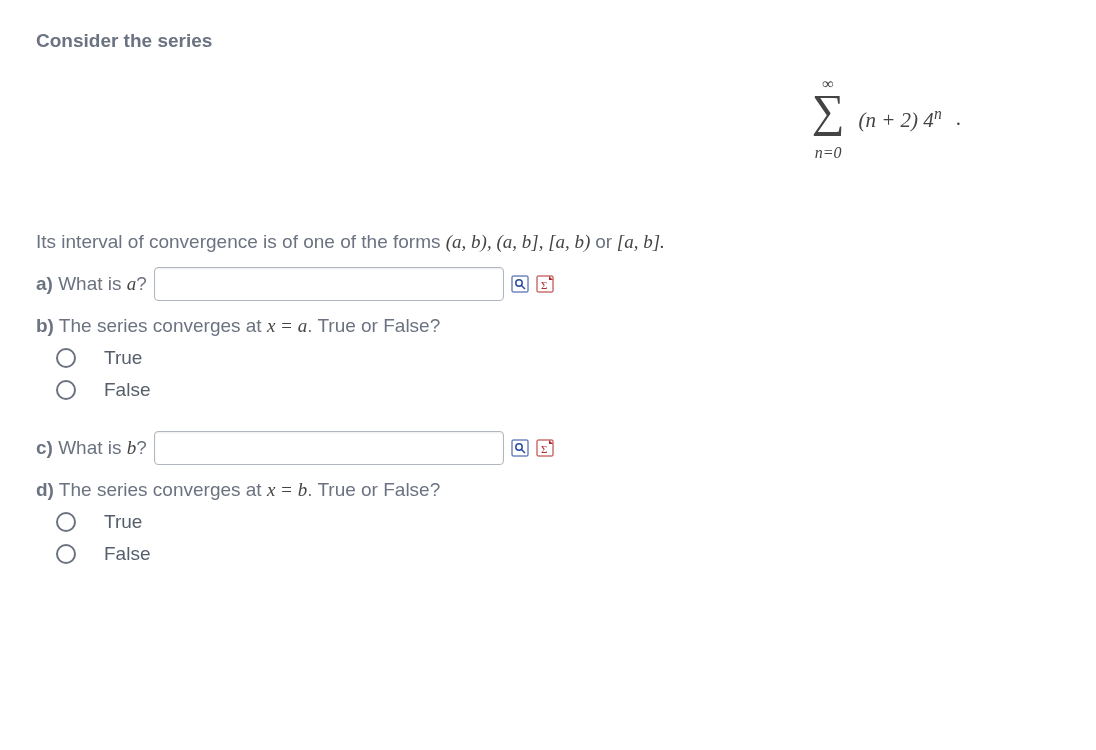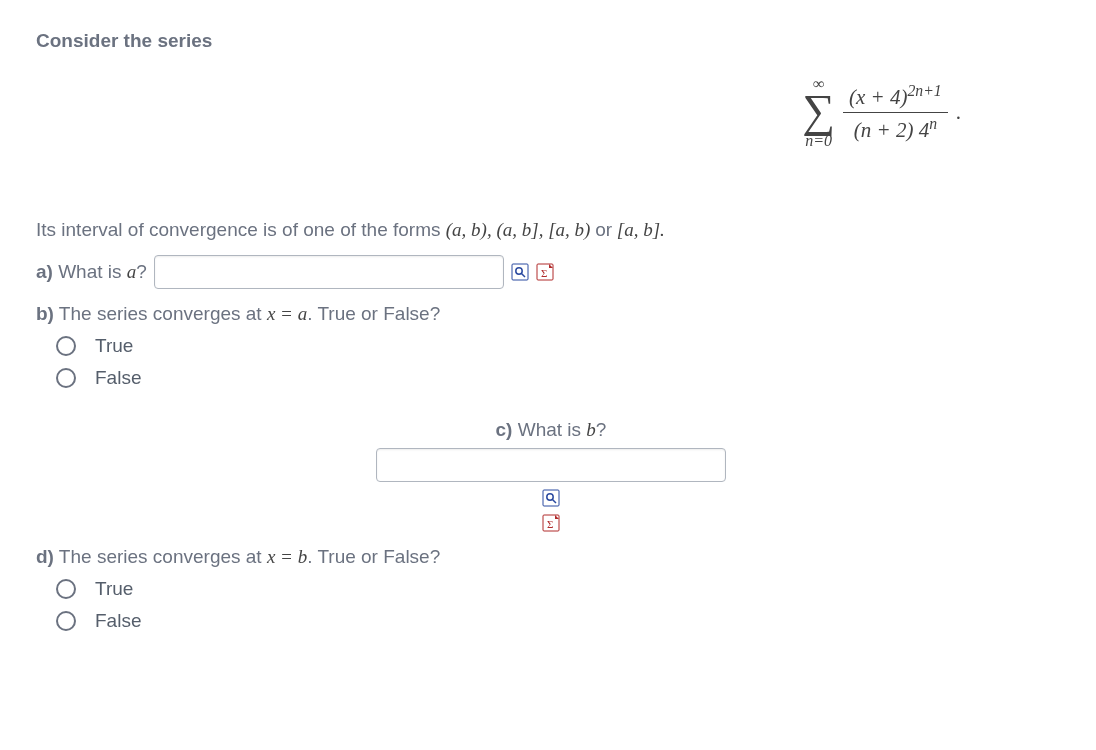--- a/index.html
+++ b/index.html
@@ -42,21 +42,21 @@
     font-size: 16px;
     margin-bottom: -2px;
   }
   .sum-wrap .sigma {
     font-size: 46px;
     font-style: normal;
     line-height: 0.9;
   }
   .sum-wrap .bottom {
     font-size: 16px;
-    margin-top: 2px;
+    margin-top: 14px;
   }
   .frac {
     display: inline-flex;
     flex-direction: column;
     align-items: center;
     vertical-align: middle;
     font-style: italic;
   }
   .frac .num, .frac .den {
     padding: 2px 6px;
@@ -96,51 +96,50 @@
     height: 18px;
     display: inline-block;
   }
   .radio-group {
     margin-top: 10px;
     margin-bottom: 26px;
   }
   .radio-option {
     display: flex;
     align-items: center;
-    gap: 19px;
+    gap: 28px;
     margin: 10px 0 10px 20px;
     color: #555e6b;
   }
   .radio {
     appearance: none;
     width: 20px;
     height: 20px;
     border: 2px solid #6b7280;
     border-radius: 50%;
     margin: 0;
     cursor: pointer;
     position: relative;
     flex-shrink: 0;
   }
-  .section-gap { margin-top: 30px; flex-direction: column; }
+  .section-gap { margin-top: 30px; }
 </style>
 </head>
 <body>
 
 <div class="prompt-text">Consider the series</div>
 
 <div class="formula-block">
   <span class="formula-inline">
     <span class="sum-wrap">
       <span class="top">∞</span>
       <span class="sigma">∑</span>
       <span class="bottom">n=0</span>
     </span>
     <span class="frac">
-      <span class="num"><span>(x + 4)</span><sup>2n+1</sup></span>
       <span class="den"><span>(n + 2) 4</span><sup>n</sup></span>
     </span>
     <span style="font-style:normal;">.</span>
   </span>
 </div>
 
 <div class="qline" style="display:block;">
   <span>Its interval of convergence is of one of the forms </span><span class="intervals"><span class="ab">(a, b), (a, b], [a, b) </span></span><span>or</span><span class="intervals ab"> [a, b].</span>
 </div>
 

